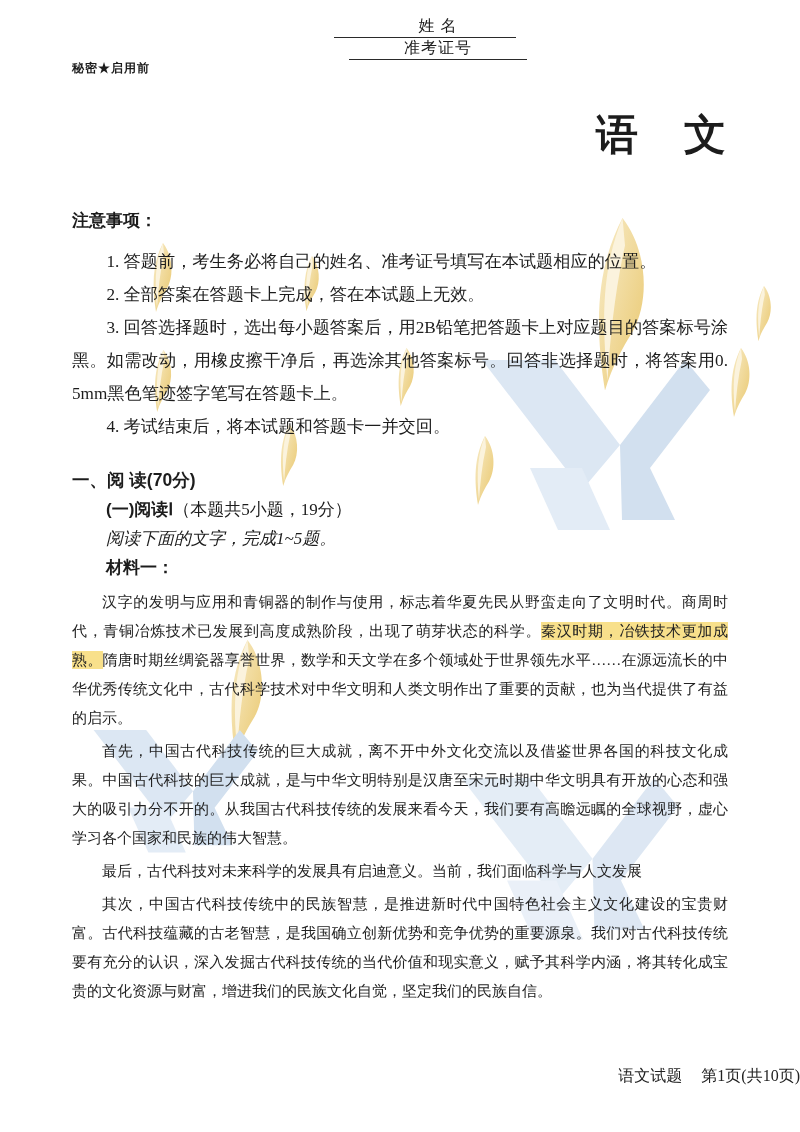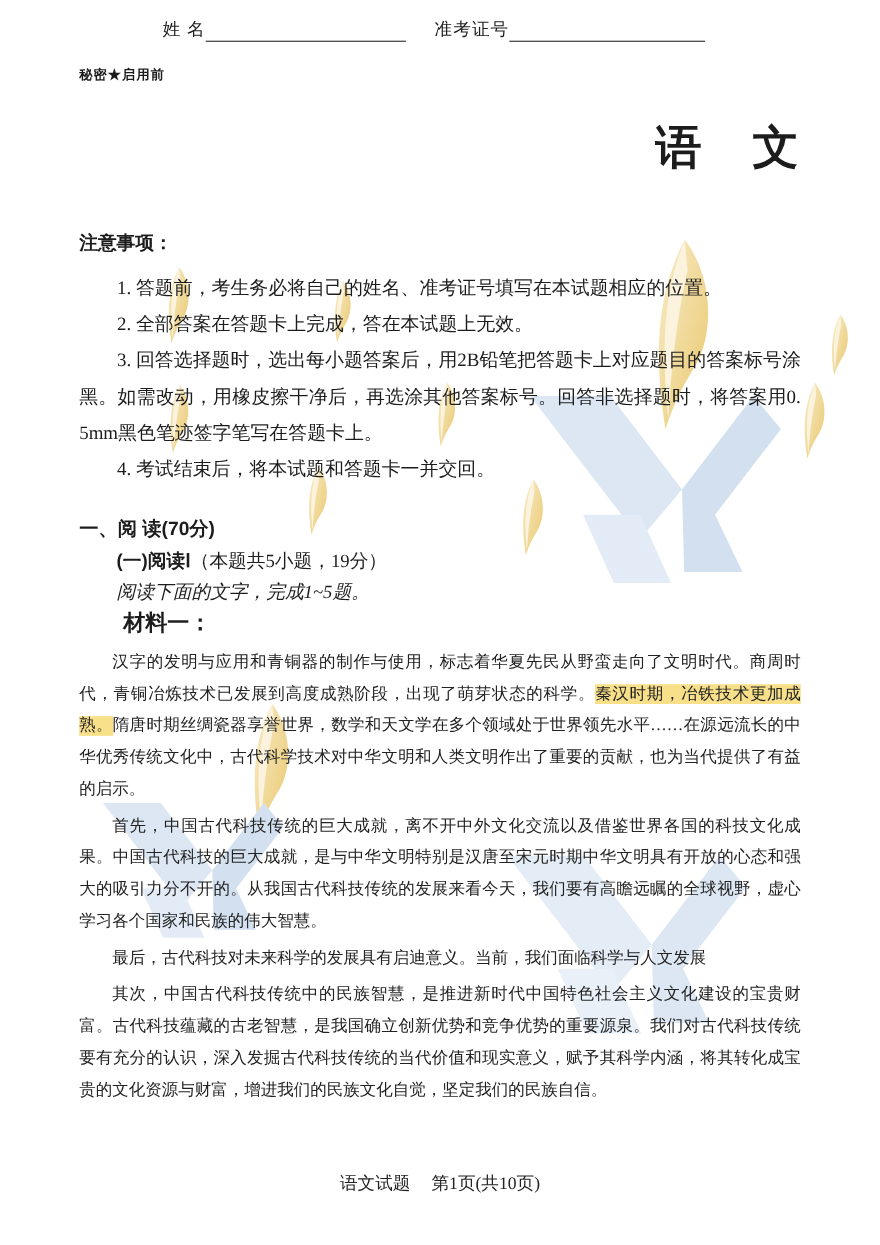--- a/index.html
+++ b/index.html
@@ -8,46 +8,46 @@
     background:#ffffff;
     font-family:"Liberation Serif",serif;
     color:#1c1c1c;
     position:relative;
     overflow:hidden;
   }
   .page{position:absolute;inset:0;overflow:hidden;}
   .wm{position:absolute;left:0;top:0;z-index:0;pointer-events:none;}
   .content{position:relative;z-index:1;padding:0 72px;box-sizing:border-box;}
 
-  .top-fields{display:flex;align-items:flex-end;margin:16px 0 0 76px;font-size:16px;height:22px;}
+  .top-fields{display:flex;align-items:center;margin:16px 0 0 76px;font-size:16px;height:22px;flex-direction:column;}
   .fld-label{white-space:nowrap;letter-spacing:1px;}
   .blank-line{display:inline-block;border-bottom:1.5px solid #2a2a2a;height:18px;}
   .blank-line.w1{width:182px;margin-right:26px;}
   .blank-line.w2{width:178px;}
 
   .secrecy{margin-top:22px;font-family:Liberation Serif, serif;font-weight:700;font-size:12px;letter-spacing:1px;}
 
   .title{margin:30px 0 0 0;text-align:right;font-size:42px;font-weight:700;line-height:56px;letter-spacing:2px;font-family:"Liberation Serif",serif;}
 
   .notes{margin-top:46px;}
   .notes-head{font-family:"Liberation Sans",sans-serif;font-weight:700;font-size:17px;line-height:24px;margin-bottom:12px;}
   .note{margin:0;font-size:17.2px;line-height:33px;text-indent:2em;text-align:justify;word-break:break-all;}
 
   .sec-head{margin-top:22px;font-family:"Liberation Sans",sans-serif;font-weight:700;font-size:17.5px;line-height:30px;}
   .subsec{font-size:17px;line-height:29px;margin-left:2em;}
   .subsec .b{font-family:"Liberation Sans",sans-serif;font-weight:700;}
   .read-instr{font-size:17px;line-height:29px;margin-left:2em;font-style:italic;}
-  .material{font-family:"Liberation Sans",sans-serif;font-weight:700;font-size:20px;line-height:29px;margin-left:2em;}
+  .material{font-family:"Liberation Sans",sans-serif;font-weight:700;font-size:17px;line-height:29px;margin-left:2em;}
 
   .body-p{margin:6px 0 0 0;font-size:15px;line-height:29px;text-indent:2em;text-align:justify;word-break:break-all;color:#222;}
   .body-p + .body-p{margin-top:4px;}
   .body-p.last{white-space:nowrap;overflow:hidden;}
   mark.hl{background:rgba(246,216,110,0.8);color:inherit;padding:1px 0;}
 
-  .footer{position:absolute;left:0;top:1066px;width:100%;text-align:center;font-size:16px;color:#222;z-index:1;}
+  .footer{position:absolute;left:0;top:1066px;width:100%;text-align:right;font-size:16px;color:#222;z-index:1;}
   .footer .gap{display:inline-block;width:1.2em;}
 </style>
 </head>
 <body>
 
 <div class="page">
 
   <svg class="wm" width="800" height="1132" viewBox="0 0 800 1132" aria-hidden="true">
     <defs>
       <linearGradient id="goldgrad" x1="0" y1="0" x2="1" y2="1">

